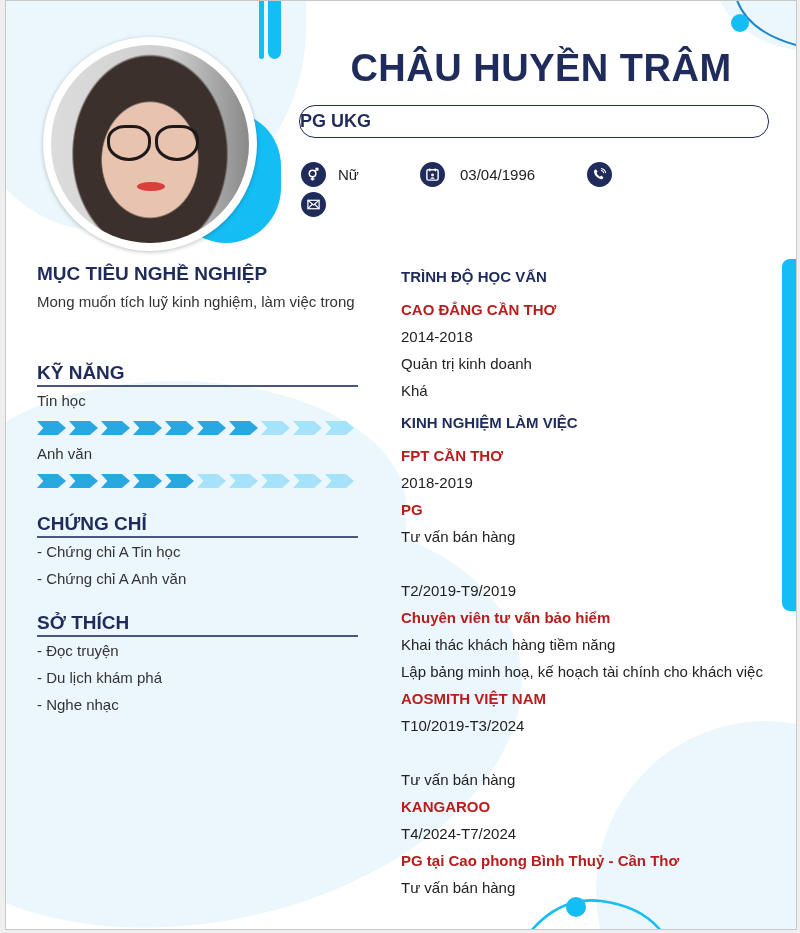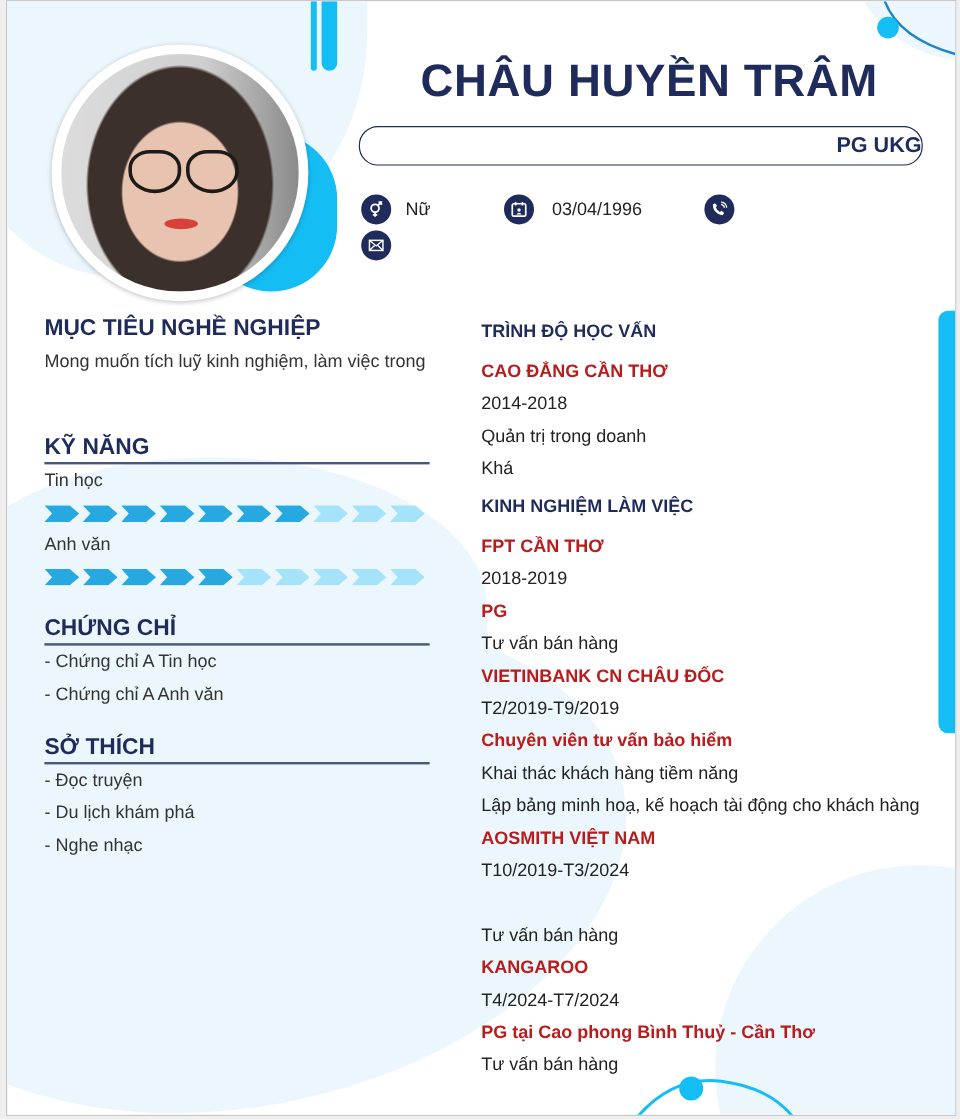--- a/index.html
+++ b/index.html
@@ -20,21 +20,21 @@
   .photo { position:absolute; left:8px; top:8px; width:198px; height:198px; border-radius:50%; overflow:hidden;
     background: radial-gradient(ellipse 40% 48% at 50% 58%, #e8c4b0 0 60%, transparent 62%),
                 radial-gradient(ellipse 55% 70% at 50% 55%, #3b302b 0 70%, transparent 72%),
                 linear-gradient(90deg, #dcdcdc 0%, #cfcfcf 60%, #8a8a8a 100%); }
   .glasses { position:absolute; left:56px; top:80px; width:92px; height:34px; }
   .glasses::before, .glasses::after { content:""; position:absolute; top:0; width:38px; height:30px; border:3px solid #1e1a1a; border-radius:45% 45% 55% 55%; }
   .glasses::before { left:0; } .glasses::after { right:0; }
   .lips { position:absolute; left:86px; top:137px; width:28px; height:9px; background:#d8403c; border-radius:50%; }
 
   .name { position:absolute; left:300px; top:46px; width:470px; text-align:center; font-size:38px; font-weight:700; color:#1f2b5b; letter-spacing:0.5px; margin:0; }
-  .role-pill { position:absolute; left:293px; top:104px; width:468px; height:31px; border:1.5px solid #1f2b5b; border-radius:16px; text-align:right; line-height:31px; font-size:18px; font-weight:700; color:#1f2b5b; }
+  .role-pill { position:absolute; left:293px; top:104px; width:468px; height:31px; border:1.5px solid #1f2b5b; border-radius:16px; text-align:left; line-height:31px; font-size:18px; font-weight:700; color:#1f2b5b; }
 
   .contact { position:absolute; font-size:15px; color:#222; display:flex; align-items:center; }
   .cicon { width:25px; height:25px; border-radius:50%; background:#1f2b5b; display:inline-flex; align-items:center; justify-content:center; margin-right:12px; }
   .cicon svg { width:15px; height:15px; }
 
   .sec-title-l { position:absolute; left:31px; font-size:19px; font-weight:700; color:#1f2b5b; margin:0; }
   .underline { position:absolute; left:31px; width:321px; height:1.5px; background:#4a5680; }
   .txt { position:absolute; font-size:15px; color:#333; line-height:27px; }
   .chevrons { position:absolute; left:31px; display:flex; gap:3px; }
   .chev { width:29px; height:14px; clip-path:polygon(0 0, 72% 0, 100% 50%, 72% 100%, 0 100%, 22% 50%); }
@@ -162,35 +162,34 @@
   <div class="underline" style="top:634px;"></div>
   <div class="txt" style="left:31px;top:636px;">
     <div>- Đọc truyện</div>
     <div>- Du lịch khám phá</div>
     <div>- Nghe nhạc</div>
   </div>
 
   <h2 class="sec-title-r" style="top:267px;">TRÌNH ĐỘ HỌC VẤN</h2>
   <div class="rline b" style="top:300px;">CAO ĐẲNG CẦN THƠ</div>
   <div class="rline" style="top:327px;">2014-2018</div>
-  <div class="rline" style="top:354px;">Quản trị trong doanh</div>
+  <div class="rline" style="top:354px;">Quản trị kinh doanh</div>
   <div class="rline" style="top:381px;">Khá</div>
 
   <h2 class="sec-title-r" style="top:413px;">KINH NGHIỆM LÀM VIỆC</h2>
 
   <div class="rline b" style="top:446px;">FPT CẦN THƠ</div>
   <div class="rline" style="top:473px;">2018-2019</div>
   <div class="rline b" style="top:500px;">PG</div>
   <div class="rline" style="top:527px;">Tư vấn bán hàng</div>
 
-  <div class="rline b" style="top:554px;">VIETINBANK CN CHÂU ĐỐC</div>
   <div class="rline" style="top:581px;">T2/2019-T9/2019</div>
   <div class="rline b" style="top:608px;">Chuyên viên tư vấn bảo hiểm</div>
   <div class="rline" style="top:635px;">Khai thác khách hàng tiềm năng</div>
-  <div class="rline" style="top:662px;">Lập bảng minh hoạ, kế hoạch tài động cho khách hàng</div>
+  <div class="rline" style="top:662px;">Lập bảng minh hoạ, kế hoạch tài chính cho khách việc</div>
 
   <div class="rline b" style="top:689px;">AOSMITH VIỆT NAM</div>
   <div class="rline" style="top:716px;">T10/2019-T3/2024</div>
   <div class="rline" style="top:770px;">Tư vấn bán hàng</div>
 
   <div class="rline b" style="top:797px;">KANGAROO</div>
   <div class="rline" style="top:824px;">T4/2024-T7/2024</div>
   <div class="rline b" style="top:851px;">PG tại Cao phong Bình Thuỷ - Cần Thơ</div>
   <div class="rline" style="top:878px;">Tư vấn bán hàng</div>
 </div>

